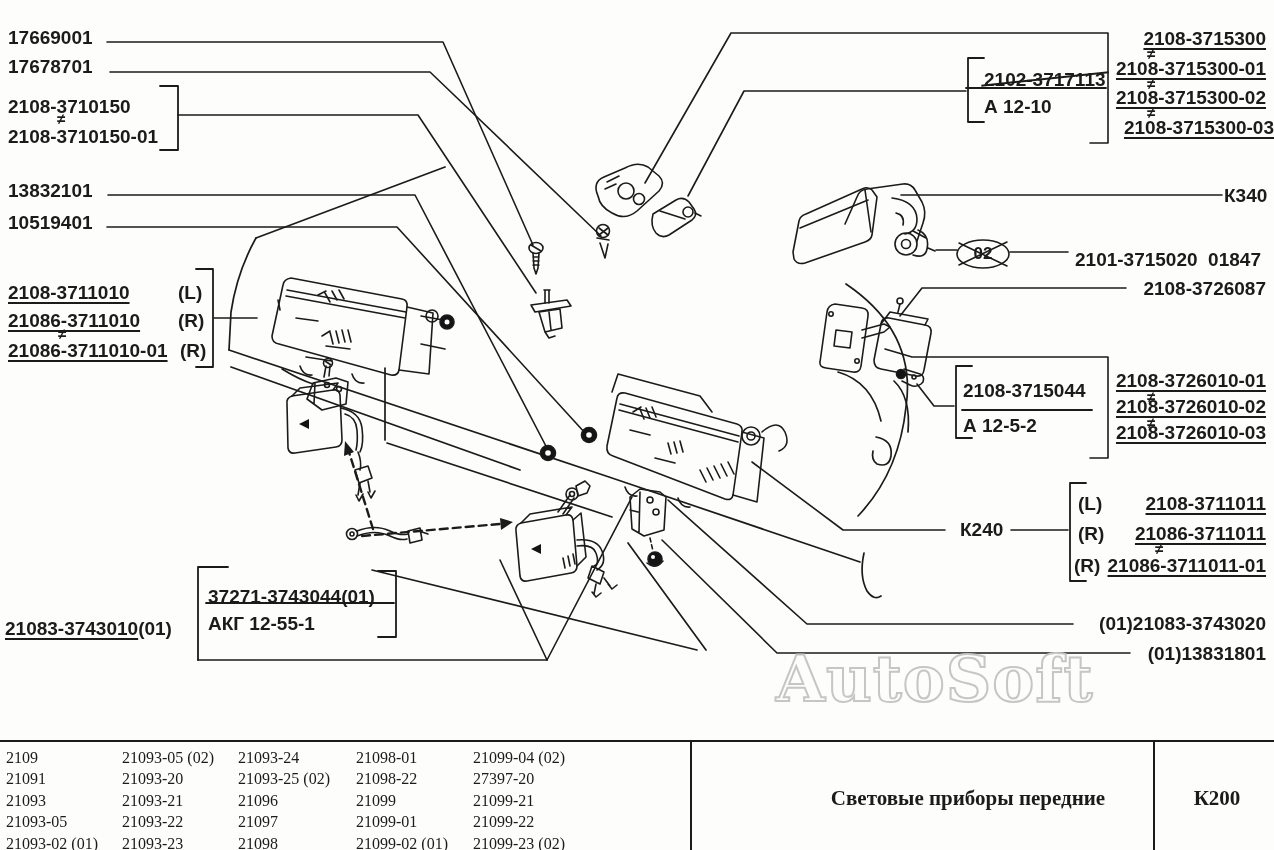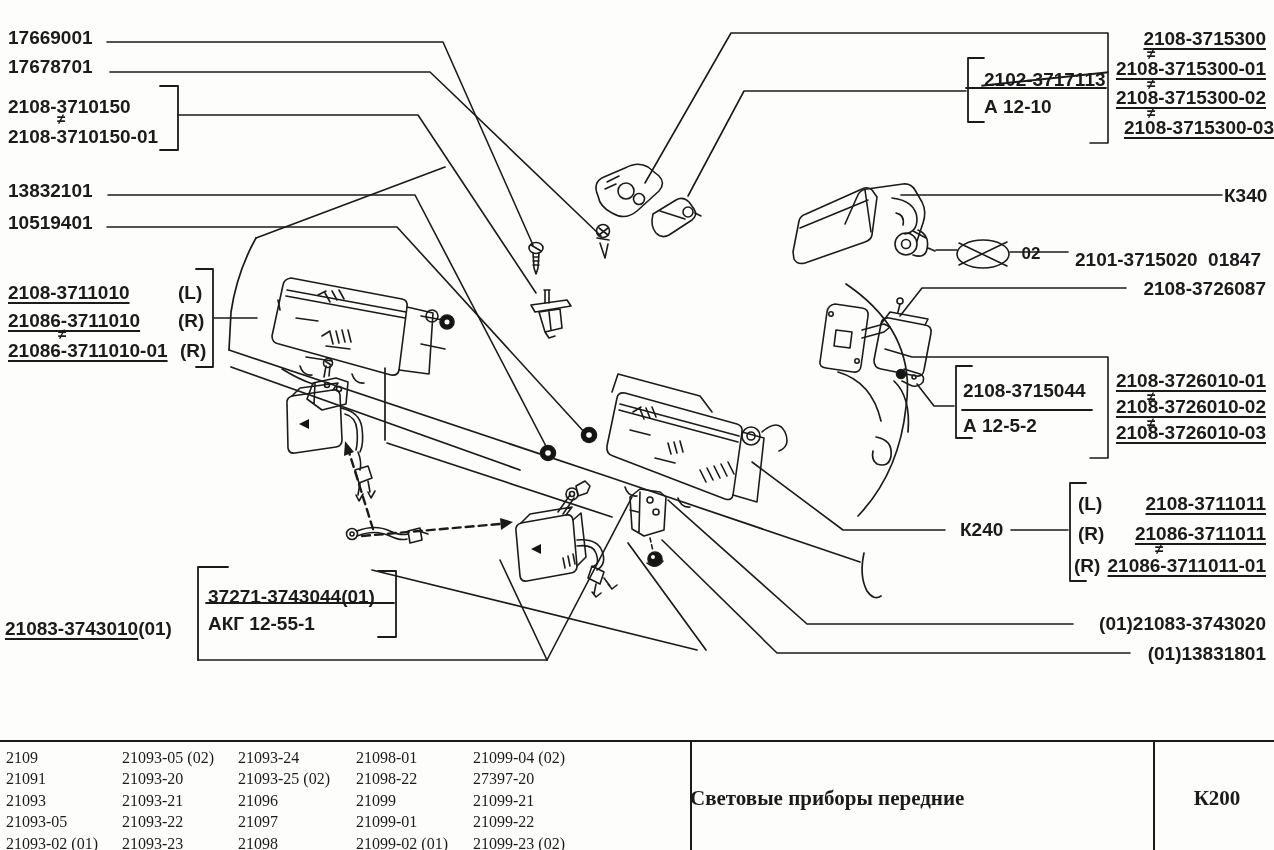--- a/index.html
+++ b/index.html
@@ -7,30 +7,30 @@
         font-family:"Liberation Sans","DejaVu Sans",sans-serif;color:#1b1b1b;}
   svg{position:absolute;left:0;top:0;pointer-events:none;}
   .lbl{position:absolute;font-size:19px;font-weight:700;white-space:pre;line-height:1.1;z-index:5;}
   .lbl.r{text-align:right;}
   .u{text-decoration:underline;text-decoration-thickness:1.5px;text-underline-offset:3px;}
   .neq{position:absolute;font-size:15px;font-weight:700;z-index:6;}
   .fr-bulb{font-weight:700;}
   .strike{position:absolute;left:981px;top:78px;width:128px;border-top:2px solid #1b1b1b;
           transform:rotate(-6deg);z-index:7;}
   .oval-code{position:absolute;left:967px;top:244px;width:32px;text-align:center;
-             font-size:17px;font-weight:700;z-index:5;margin-left:48px;}
+             font-size:17px;font-weight:700;z-index:5;}
   .wm{position:absolute;left:776px;top:642px;font-family:"DejaVu Serif","Liberation Serif",serif;
       font-weight:700;font-size:63px;letter-spacing:1px;color:#fdfdfb;
       -webkit-text-stroke:2px #c6c6c6;z-index:2;}
   
   .tline{position:absolute;background:#1b1b1b;z-index:4;}
   .tcol{position:absolute;font-family:"Liberation Serif","DejaVu Serif",serif;
         font-size:16px;line-height:21.4px;white-space:pre;z-index:5;}
   .tcol6{line-height:22.4px;}
-  .caption{position:absolute;left:690px;top:786px;width:556px;text-align:left;
+  .caption{position:absolute;left:690px;top:786px;width:556px;text-align:center;
            font-family:"Liberation Serif","DejaVu Serif",serif;font-size:21px;font-weight:600;z-index:5;}
   .sheet{position:absolute;left:1153px;top:786px;width:128px;text-align:center;
          font-family:"Liberation Serif","DejaVu Serif",serif;font-size:21px;font-weight:700;z-index:5;}
 </style>
 </head>
 <body>
 
 <div id="page">
 
   <svg width="1274" height="850" viewBox="0 0 1274 850">
@@ -220,20 +220,21 @@
 
       <g stroke-width="2.4">
         <path d="M373,529 L349,452" stroke-dasharray="8 5"></path>
         <polygon points="345,441 354,452 344,456" fill="#1b1b1b" stroke="none"></polygon>
         <path d="M362,536 L500,524" stroke-dasharray="8 5"></path>
         <polygon points="513,522 500,518 501,530" fill="#1b1b1b" stroke="none"></polygon>
       </g>
     </g>
   </svg>
 
+  <div class="wm">AutoSoft</div>
 
   <div class="lbl" style="left:8px;top:28px">17669001</div>
   <div class="lbl" style="left:8px;top:57px">17678701</div>
   <div class="lbl" style="left:8px;top:97px">2108-3710150</div>
   <div class="neq" style="left:57px;top:110px">≠</div>
   <div class="lbl" style="left:8px;top:127px">2108-3710150-01</div>
   <div class="lbl" style="left:8px;top:181px">13832101</div>
   <div class="lbl" style="left:8px;top:213px">10519401</div>
 
   <div class="lbl u" style="left:8px;top:283px">2108-3711010</div>

